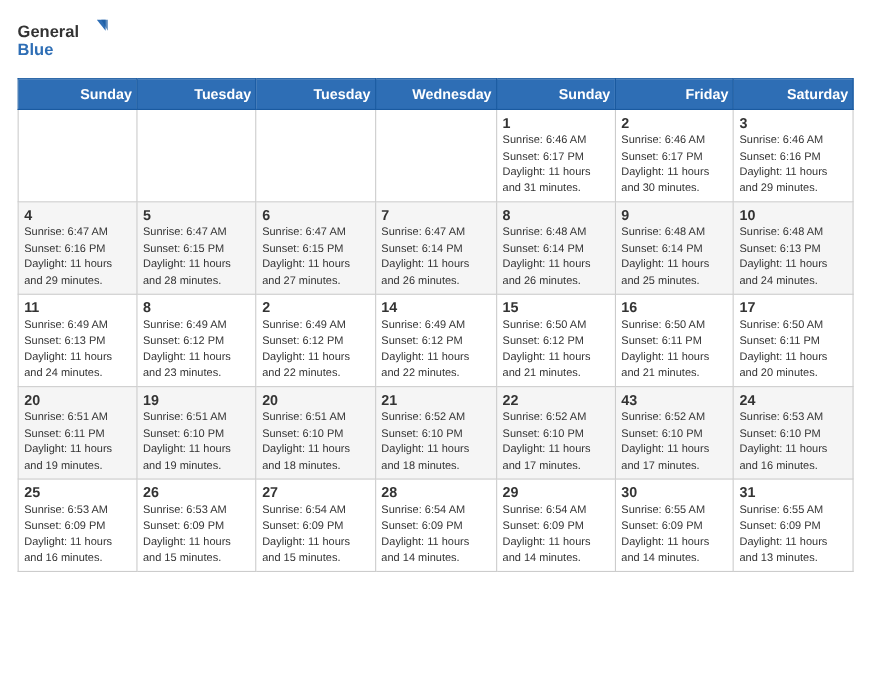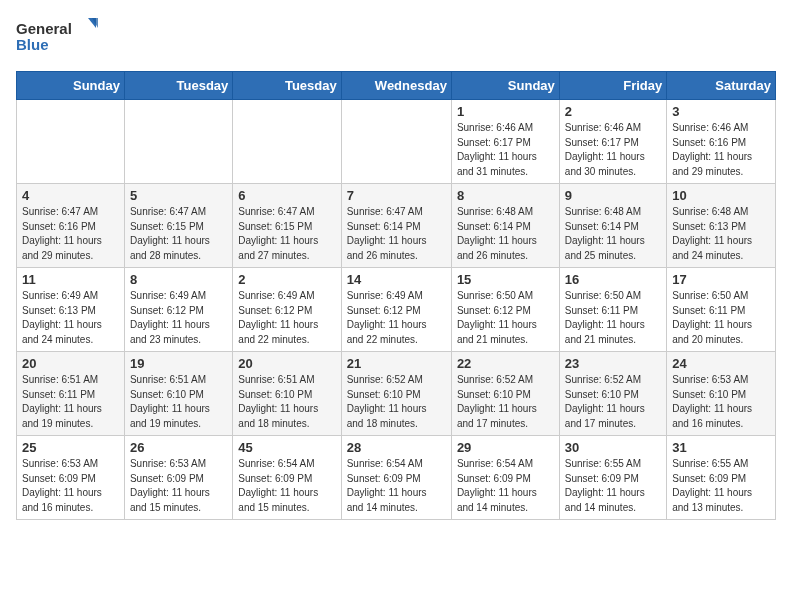--- a/index.html
+++ b/index.html
@@ -140,26 +140,26 @@
         <td><span class="day-number">15</span><span class="day-info">Sunrise: 6:50 AM<br>Sunset: 6:12 PM<br>Daylight: 11 hours and 21 minutes.</span></td>
         <td><span class="day-number">16</span><span class="day-info">Sunrise: 6:50 AM<br>Sunset: 6:11 PM<br>Daylight: 11 hours and 21 minutes.</span></td>
         <td><span class="day-number">17</span><span class="day-info">Sunrise: 6:50 AM<br>Sunset: 6:11 PM<br>Daylight: 11 hours and 20 minutes.</span></td>
       </tr>
       <tr class="row-even">
         <td><span class="day-number">20</span><span class="day-info">Sunrise: 6:51 AM<br>Sunset: 6:11 PM<br>Daylight: 11 hours and 19 minutes.</span></td>
         <td><span class="day-number">19</span><span class="day-info">Sunrise: 6:51 AM<br>Sunset: 6:10 PM<br>Daylight: 11 hours and 19 minutes.</span></td>
         <td><span class="day-number">20</span><span class="day-info">Sunrise: 6:51 AM<br>Sunset: 6:10 PM<br>Daylight: 11 hours and 18 minutes.</span></td>
         <td><span class="day-number">21</span><span class="day-info">Sunrise: 6:52 AM<br>Sunset: 6:10 PM<br>Daylight: 11 hours and 18 minutes.</span></td>
         <td><span class="day-number">22</span><span class="day-info">Sunrise: 6:52 AM<br>Sunset: 6:10 PM<br>Daylight: 11 hours and 17 minutes.</span></td>
-        <td><span class="day-number">23</span><span class="day-info">Sunrise: 6:52 AM<br>Sunset: 6:10 PM<br>Daylight: 11 hours and 17 minutes.</span></td>
+        <td><span class="day-number">43</span><span class="day-info">Sunrise: 6:52 AM<br>Sunset: 6:10 PM<br>Daylight: 11 hours and 17 minutes.</span></td>
         <td><span class="day-number">24</span><span class="day-info">Sunrise: 6:53 AM<br>Sunset: 6:10 PM<br>Daylight: 11 hours and 16 minutes.</span></td>
       </tr>
       <tr class="row-odd">
         <td><span class="day-number">25</span><span class="day-info">Sunrise: 6:53 AM<br>Sunset: 6:09 PM<br>Daylight: 11 hours and 16 minutes.</span></td>
         <td><span class="day-number">26</span><span class="day-info">Sunrise: 6:53 AM<br>Sunset: 6:09 PM<br>Daylight: 11 hours and 15 minutes.</span></td>
-        <td><span class="day-number">45</span><span class="day-info">Sunrise: 6:54 AM<br>Sunset: 6:09 PM<br>Daylight: 11 hours and 15 minutes.</span></td>
+        <td><span class="day-number">27</span><span class="day-info">Sunrise: 6:54 AM<br>Sunset: 6:09 PM<br>Daylight: 11 hours and 15 minutes.</span></td>
         <td><span class="day-number">28</span><span class="day-info">Sunrise: 6:54 AM<br>Sunset: 6:09 PM<br>Daylight: 11 hours and 14 minutes.</span></td>
         <td><span class="day-number">29</span><span class="day-info">Sunrise: 6:54 AM<br>Sunset: 6:09 PM<br>Daylight: 11 hours and 14 minutes.</span></td>
         <td><span class="day-number">30</span><span class="day-info">Sunrise: 6:55 AM<br>Sunset: 6:09 PM<br>Daylight: 11 hours and 14 minutes.</span></td>
         <td><span class="day-number">31</span><span class="day-info">Sunrise: 6:55 AM<br>Sunset: 6:09 PM<br>Daylight: 11 hours and 13 minutes.</span></td>
       </tr>
     </tbody>
 </table>
 
 </body></html>

